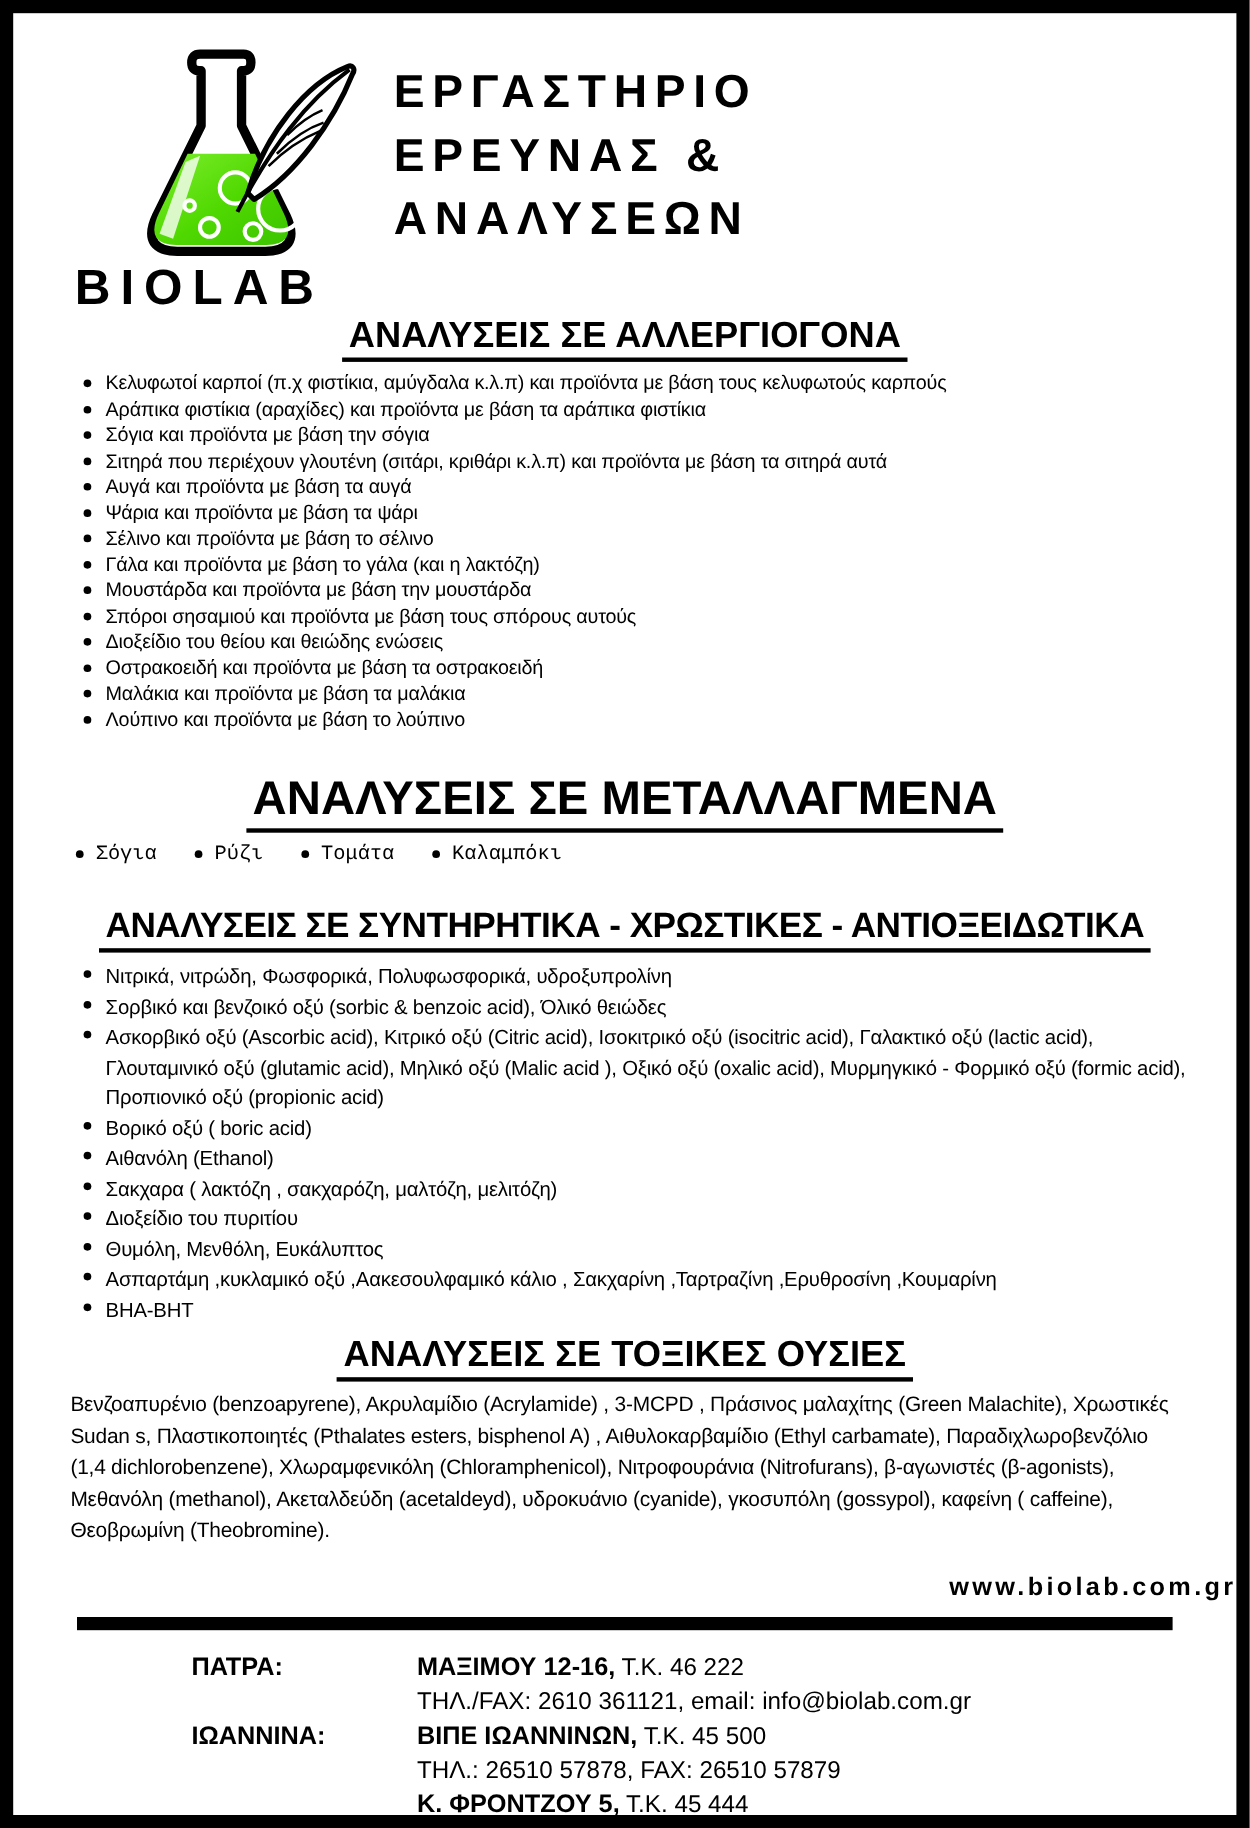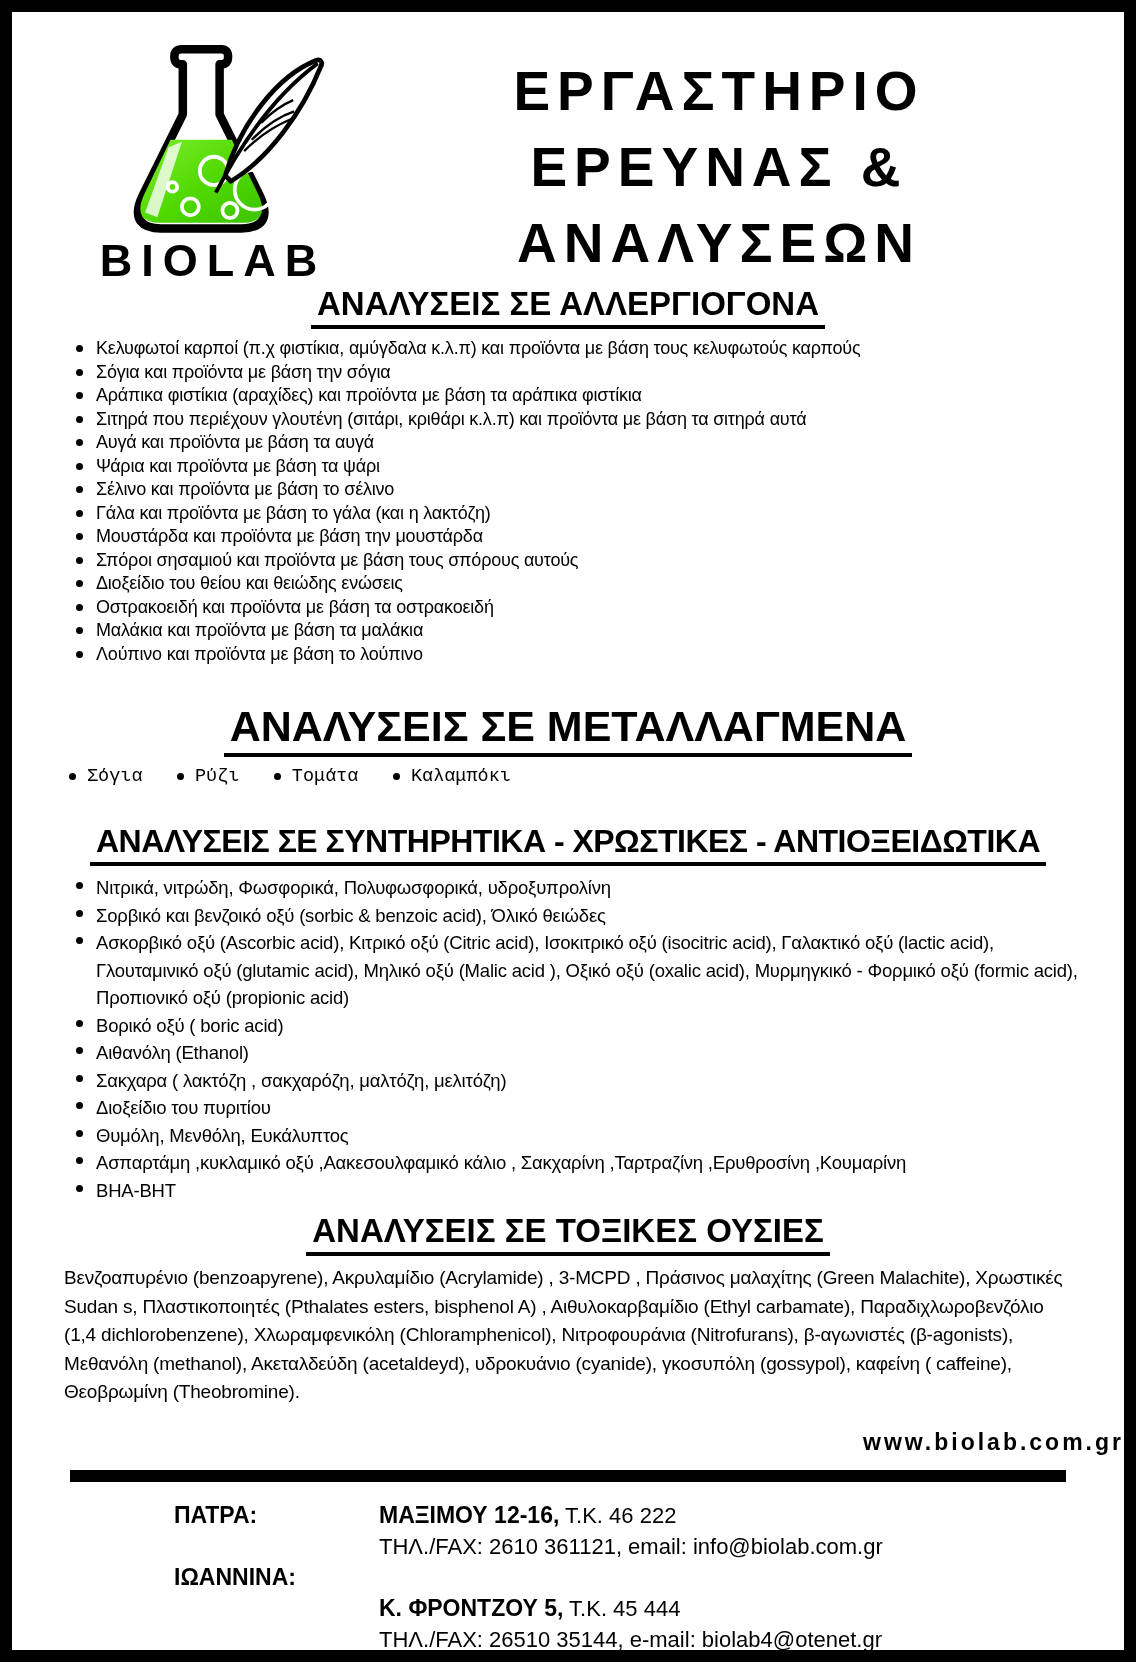--- a/index.html
+++ b/index.html
@@ -4,24 +4,24 @@
 <style>
   html,body{margin:0;padding:0;background:#444;}
   .page{
     width:1136px;height:1662px;box-sizing:border-box;
     background:#fff;border:12px solid #000;
     font-family:"Liberation Sans",sans-serif;color:#000;
     position:relative;overflow:hidden;margin:0 auto;
   }
   
   .header{display:flex;align-items:flex-start;padding:24px 44px 0 56px;}
-  .logo-block{width:290px;text-align:center;flex:0 0 auto;}
+  .logo-block{width:290px;flex:0 0 auto;}
   .logo-block svg{display:block;margin:0 auto;}
   .brand{font-size:45px;font-weight:bold;letter-spacing:9px;line-height:1;margin-top:2px;}
-  .title-block{flex:1;text-align:center;font-weight:bold;font-size:55px;
+  .title-block{flex:1;text-align:left;font-weight:bold;font-size:42px;
     letter-spacing:7px;line-height:1.38;padding-top:18px;}
   
   .section-heading{text-align:center;font-weight:bold;margin:0;}
   .section-heading .hline{display:inline-block;border-bottom:4px solid #000;padding:0 6px 2px 6px;}
   .h-allergens{font-size:33px;margin-top:2px;}
   .h-gmo{font-size:43px;margin-top:36px;}
   .h-pres{font-size:32px;margin-top:34px;letter-spacing:-0.5px;}
   .h-tox{font-size:33px;margin-top:8px;}
   
   ul{list-style:none;margin:0;padding:0;}
@@ -98,22 +98,22 @@
       <div>ΕΡΕΥΝΑΣ &amp;</div>
       <div>ΑΝΑΛΥΣΕΩΝ</div>
     </div>
   </div>
 
   <h2 class="section-heading h-allergens">
     <span class="hline">ΑΝΑΛΥΣΕΙΣ ΣΕ ΑΛΛΕΡΓΙΟΓΟΝΑ</span>
   </h2>
   <ul class="blist">
     <li>Κελυφωτοί καρποί (π.χ φιστίκια, αμύγδαλα κ.λ.π) και προϊόντα με βάση τους κελυφωτούς καρπούς</li>
+    <li>Αράπικα φιστίκια (αραχίδες) και προϊόντα με βάση τα αράπικα φιστίκια</li>
     <li>Σόγια  και προϊόντα με βάση την σόγια</li>
-    <li>Αράπικα φιστίκια (αραχίδες) και προϊόντα με βάση τα αράπικα φιστίκια</li>
     <li>Σιτηρά που περιέχουν γλουτένη (σιτάρι, κριθάρι κ.λ.π) και προϊόντα με βάση τα σιτηρά αυτά</li>
     <li>Αυγά και προϊόντα με βάση τα αυγά</li>
     <li>Ψάρια  και προϊόντα με βάση τα ψάρι</li>
     <li>Σέλινο και προϊόντα με βάση το σέλινο</li>
     <li>Γάλα και προϊόντα με βάση το γάλα (και η λακτόζη)</li>
     <li>Μουστάρδα και προϊόντα με βάση την μουστάρδα</li>
     <li>Σπόροι σησαμιού και προϊόντα με βάση τους σπόρους αυτούς</li>
     <li>Διοξείδιο του θείου και θειώδης ενώσεις</li>
     <li>Οστρακοειδή και προϊόντα με βάση τα οστρακοειδή</li>
     <li>Μαλάκια και προϊόντα με βάση τα μαλάκια</li>
@@ -159,20 +159,24 @@
     <div class="contact-row">
       <div class="contact-label">ΠΑΤΡΑ:</div>
       <div>
         <div><span class="addr-bold">ΜΑΞΙΜΟΥ 12-16,</span><span class="addr-rest"> Τ.Κ. 46 222</span></div>
         <div>ΤΗΛ./FAX: 2610 361121, email: info@biolab.com.gr</div>
       </div>
     </div>
 
     <div class="contact-row">
       <div class="contact-label">ΙΩΑΝΝΙΝΑ:</div>
+      <div>
+        <div><span class="addr-bold">ΒΙΠΕ ΙΩΑΝΝΙΝΩΝ,</span><span class="addr-rest"> Τ.Κ. 45 500</span></div>
+        <div>ΤΗΛ.: 26510 57878, FAX: 26510 57879</div>
+      </div>
     </div>
 
     <div class="contact-row">
       <div class="contact-label"></div>
       <div>
         <div><span class="addr-bold">Κ. ΦΡΟΝΤΖΟΥ 5,</span><span class="addr-rest"> Τ.Κ. 45 444</span></div>
         <div>ΤΗΛ./FAX: 26510 35144, e-mail: biolab4@otenet.gr</div>
       </div>
     </div>
 

